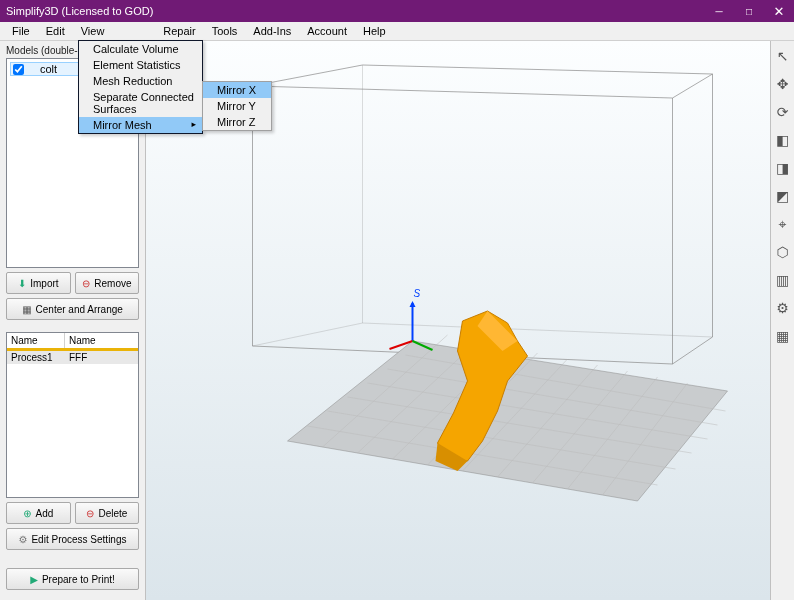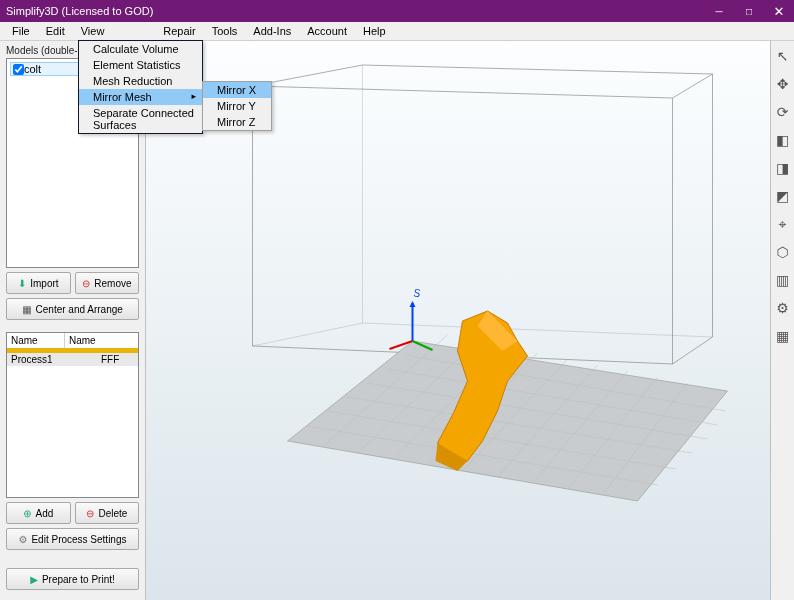--- a/index.html
+++ b/index.html
@@ -22,32 +22,32 @@
 .submenu { position: absolute; top: 81px; left: 202px; width: 70px; background: #f0f0f0; border: 1px solid #a0a0a0; box-shadow: 2px 2px 3px rgba(0,0,0,.2); font-size: 11px; z-index: 21; }
 .submenu .di { padding: 2px 6px 2px 14px; cursor: default; }
 .submenu .di.hover { background: #91c9f7; }
 
 .main { display: flex; height: 559px; }
 
 .sidepanel { width: 145px; background: #f0f0f0; padding: 4px 6px; display: flex; flex-direction: column; }
 .panel-label { font-size: 10px; margin-bottom: 2px; color: #222; }
 .listbox { background: #fff; border: 1px solid #828790; flex: 0 0 auto; }
 .models-list { height: 210px; padding: 3px; font-size: 11px; }
-.model-row { display: flex; align-items: center; gap: 0; padding: 0 2px; border: 1px solid #99d1ff; background: #e5f3ff; }
+.model-row { display: flex; align-items: center; gap: 16px; padding: 0 2px; border: 1px solid #99d1ff; background: #e5f3ff; }
 .model-row input { width: 11px; height: 11px; }
 
 .btnrow { display: flex; gap: 4px; margin-top: 4px; }
 .btn { flex: 1; height: 22px; background: linear-gradient(#fafafa,#e4e4e4); border: 1px solid #a9a9a9; border-radius: 2px; font-size: 10px; display: flex; align-items: center; justify-content: center; gap: 4px; cursor: default; }
 .btn.full { width: 100%; }
 
 .processes-list { height: 166px; font-size: 10px; }
-.proc-header { display: flex; background: #fff; border-bottom: 5px solid #eab308; }
+.proc-header { display: flex; background: #fff; border-bottom: 3px solid #eab308; }
 .proc-header div { padding: 2px 4px; }
 .proc-header .c1 { width: 58px; border-right: 1px solid #d0d0d0; }
-.proc-row { display: flex; background: #e8e8e8; gap: 32px; }
+.proc-row { display: flex; background: #e8e8e8; }
 .proc-row div { padding: 1px 4px; }
 .proc-row .c1 { width: 58px; }
 
 .spacer-flex { flex: 1; }
 
 .viewport { flex: 1; background: linear-gradient(#fcfeff,#dbe5eb); position: relative; border-left: 1px solid #c0c0c0; }
 
 .toolbar-right { position: absolute; right: 0; top: 0; width: 24px; background: #f0f0f0; height: 100%; display: flex; flex-direction: column; align-items: center; padding-top: 6px; gap: 10px; border-left: 1px solid #c0c0c0; }
 .tool { width: 18px; height: 18px; display: flex; align-items: center; justify-content: center; font-size: 14px; color: #555; cursor: default; }
 
@@ -73,22 +73,22 @@
   <div class="mi">Tools</div>
   <div class="mi">Add-Ins</div>
   <div class="mi">Account</div>
   <div class="mi">Help</div>
 </div>
 
 <div class="dropdown">
   <div class="di">Calculate Volume</div>
   <div class="di">Element Statistics</div>
   <div class="di">Mesh Reduction</div>
+  <div class="di">Separate Connected Surfaces</div>
   <div class="di hover hassub">Mirror Mesh</div>
-  <div class="di">Separate Connected Surfaces</div>
 </div>
 
 <div class="submenu">
   <div class="di hover">Mirror X</div>
   <div class="di">Mirror Y</div>
   <div class="di">Mirror Z</div>
 </div>
 
 <div class="main">
 

